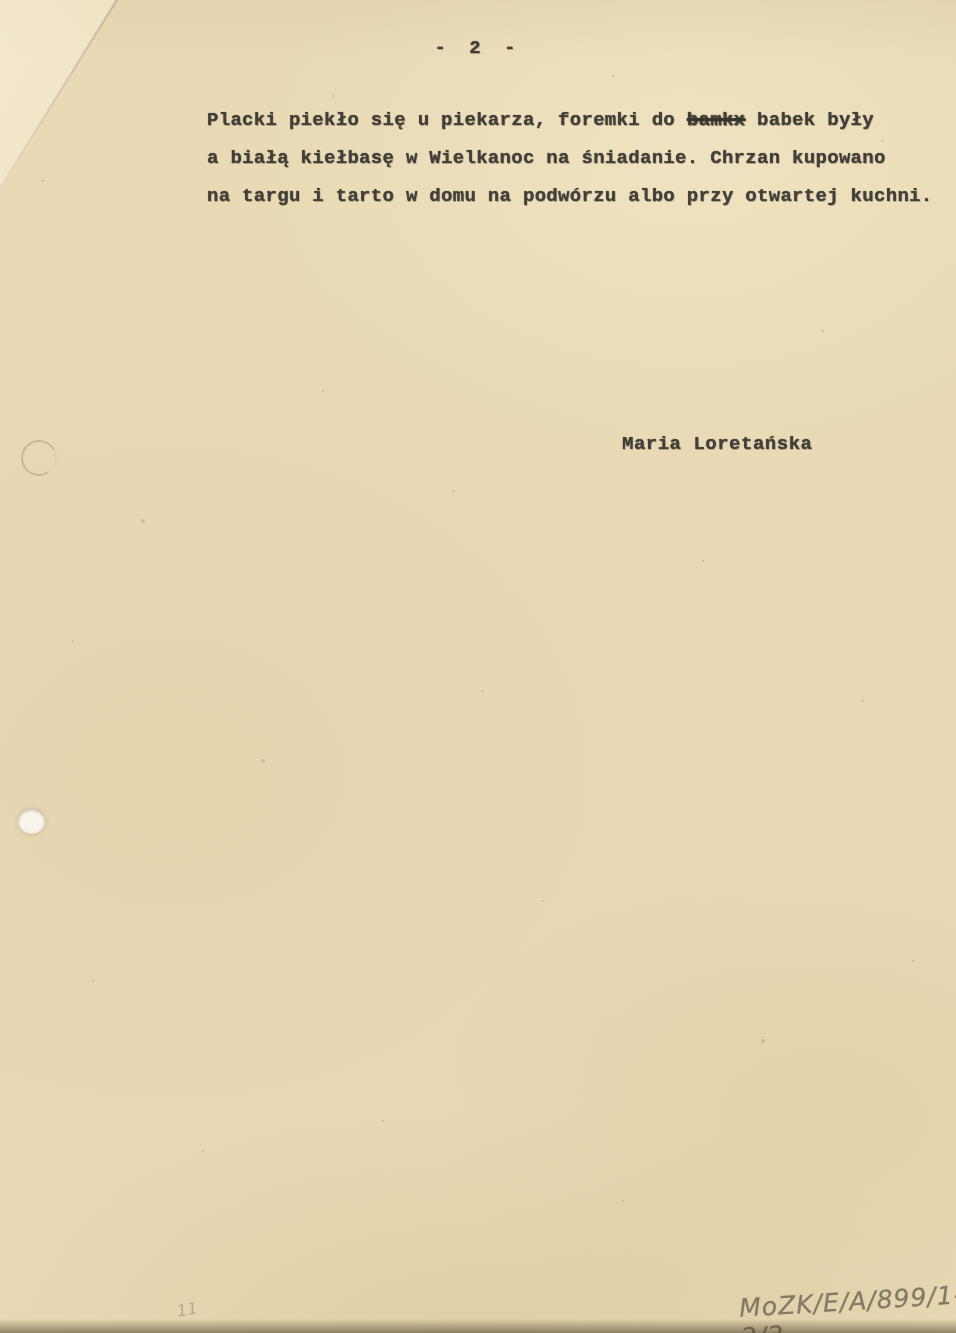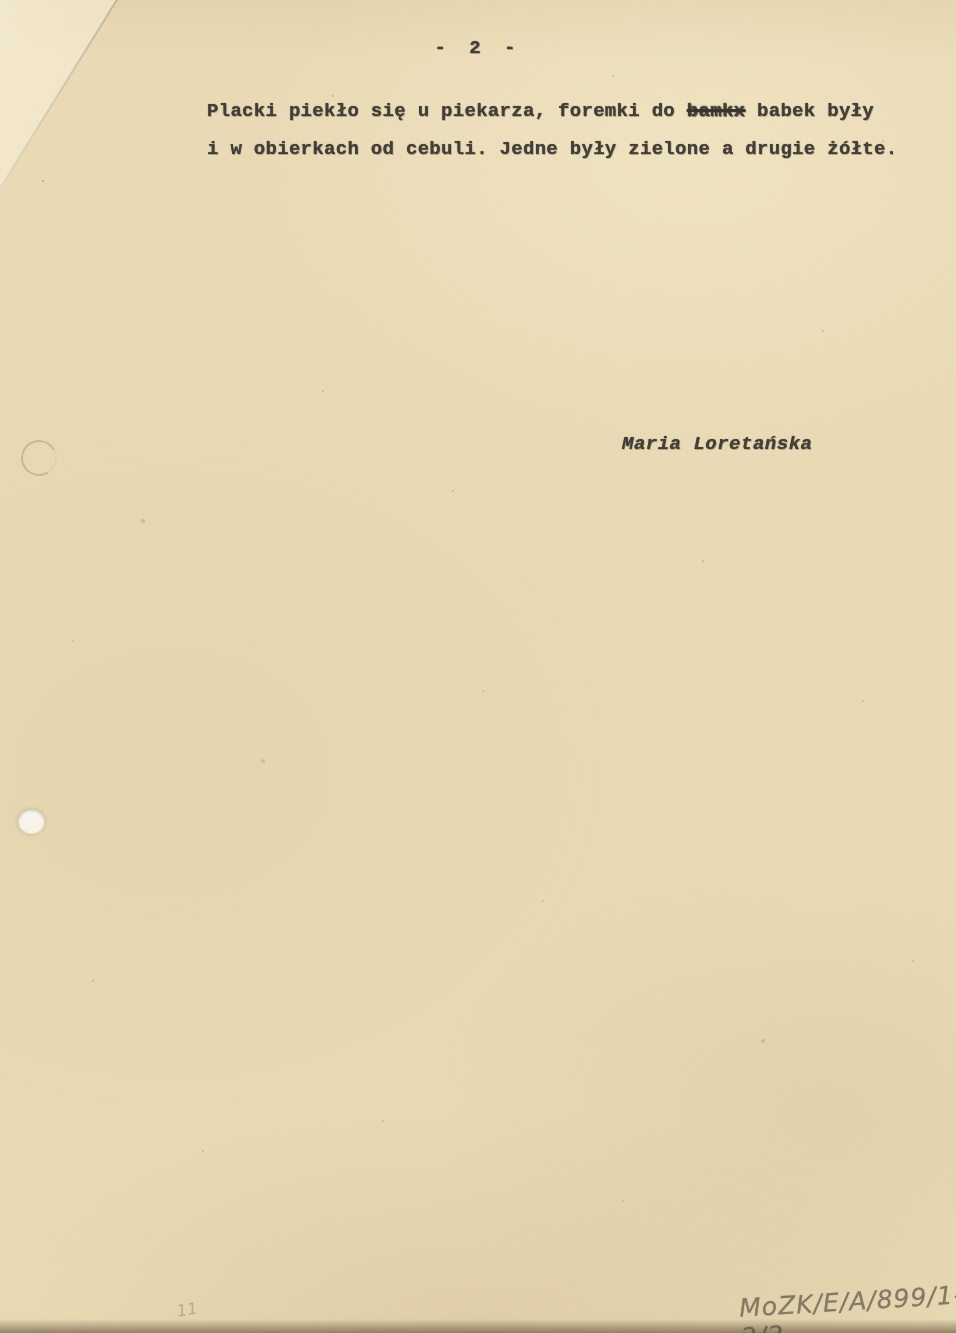--- a/index.html
+++ b/index.html
@@ -37,32 +37,32 @@
     color:#413f38;
     text-shadow:0 0 1px rgba(62,60,53,0.85), 0.6px 0.5px 0 rgba(62,60,53,0.30);
     white-space:nowrap;
   }
   .page-number{
     position:absolute;left:0;top:37;width:956px;top:37px;
     text-align:center;
     font-size:19px;letter-spacing:6px;
   }
   .paragraph{
-    position:absolute;left:207px;top:92px;
+    position:absolute;left:207px;top:101px;
     font-size:19px;line-height:38px;letter-spacing:0.3px;
   }
   .struck{
     text-decoration:line-through;
     text-decoration-thickness:3px;
     text-decoration-color:rgba(55,53,46,0.9);
     text-shadow:0 0 1.5px rgba(50,48,42,0.95), 0.8px 0.5px 0 rgba(50,48,42,0.55);
   }
   .signature{
     position:absolute;left:622px;top:433px;
-    font-size:19px;letter-spacing:0.5px;font-style:italic;
+    font-size:19px;letter-spacing:0.5px;
   }
   
   .punch-hole{
     position:absolute;left:18px;top:809px;width:27px;height:25px;
     border-radius:50%;
     background:#f7f4ec;
     box-shadow:inset 0 1px 3px rgba(90,75,50,0.35), 0 0 4px rgba(140,120,85,0.35);
   }
   .hole-impression{
     position:absolute;left:21px;top:440px;width:32px;height:32px;
@@ -124,21 +124,22 @@
 
 <div class="page">
 
   <div class="fold-area"></div>
   <div class="crease-line"></div>
 
   <div class="typed page-number">- 2 -</div>
 
   <div class="paragraph">
     <div class="typed"><span>Placki piekło się u piekarza, foremki do </span><span class="struck">bamkx</span><span> babek były</span></div>
-    <div class="typed">i w obierkach od cebuli. Jedne były zielone a drugie żółte.</div>
+    <div class="typed">a białą kiełbasę w Wielkanoc na śniadanie. Chrzan kupowano</div>
+    <div class="typed">na targu i tarto w domu na podwórzu albo przy otwartej kuchni.</div>
   </div>
 
   <div class="typed signature">Maria Loretańska</div>
 
   <div class="hole-impression"></div>
   <div class="punch-hole"></div>
 
   <div class="specks"></div>
 
   <div class="pencil faint-mark">11</div>

